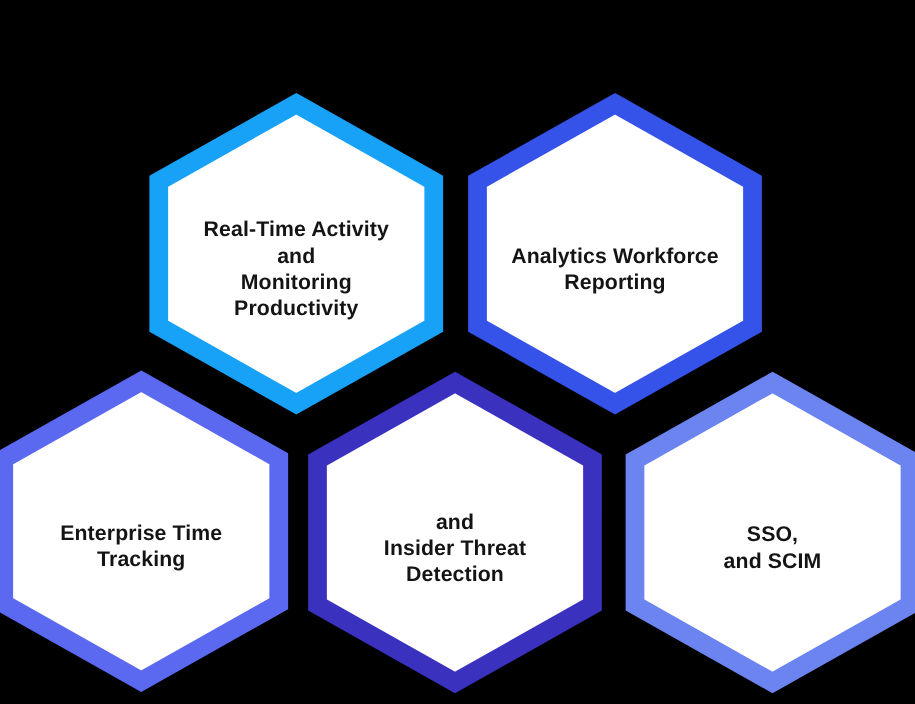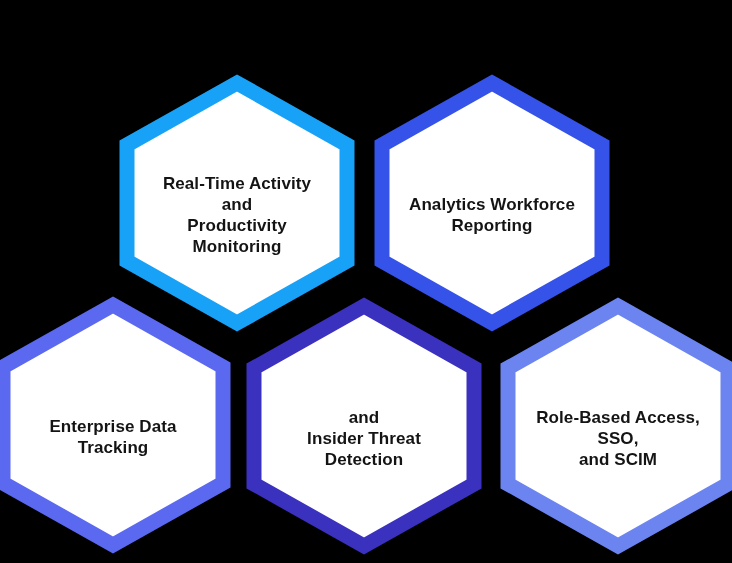--- a/index.html
+++ b/index.html
@@ -57,60 +57,59 @@
 
 <div class="canvas">
 
   <div class="hex hex-1">
     <svg viewBox="0 0 236 258" width="236" height="258">
       <polygon points="118,9 228,71 228,187 118,249 8,187 8,71" stroke-width="15" stroke="#18a2f7" fill="#ffffff"></polygon>
     </svg>
     <div class="hex-label">
       <span>Real-Time Activity</span>
       <span>and</span>
+      <span>Monitoring</span>
       <span>Productivity</span>
-      <span>Monitoring</span>
     </div>
   </div>
 
   <div class="hex hex-2">
     <svg viewBox="0 0 236 258" width="236" height="258">
       <polygon points="118,9 228,71 228,187 118,249 8,187 8,71" stroke-width="15" stroke="#3552e9" fill="#ffffff"></polygon>
     </svg>
     <div class="hex-label">
       <span>Analytics Workforce</span>
       <span>Reporting</span>
     </div>
   </div>
 
   <div class="hex hex-3">
     <svg viewBox="0 0 236 258" width="236" height="258">
       <polygon points="118,9 228,71 228,187 118,249 8,187 8,71" stroke-width="15" stroke="#5b68f0" fill="#ffffff"></polygon>
     </svg>
     <div class="hex-label">
-      <span>Enterprise Data</span>
+      <span>Enterprise Time</span>
       <span>Tracking</span>
     </div>
   </div>
 
   <div class="hex hex-4">
     <svg viewBox="0 0 236 258" width="236" height="258">
       <polygon points="118,9 228,71 228,187 118,249 8,187 8,71" stroke-width="15" stroke="#3b31bf" fill="#ffffff"></polygon>
     </svg>
     <div class="hex-label">
       <span>and</span>
       <span>Insider Threat</span>
       <span>Detection</span>
     </div>
   </div>
 
   <div class="hex hex-5">
     <svg viewBox="0 0 236 258" width="236" height="258">
       <polygon points="118,9 228,71 228,187 118,249 8,187 8,71" stroke-width="15" stroke="#6b84f0" fill="#ffffff"></polygon>
     </svg>
     <div class="hex-label">
-      <span>Role-Based Access,</span>
       <span>SSO,</span>
       <span>and SCIM</span>
     </div>
   </div>
 
 </div>
 
 </body></html>

